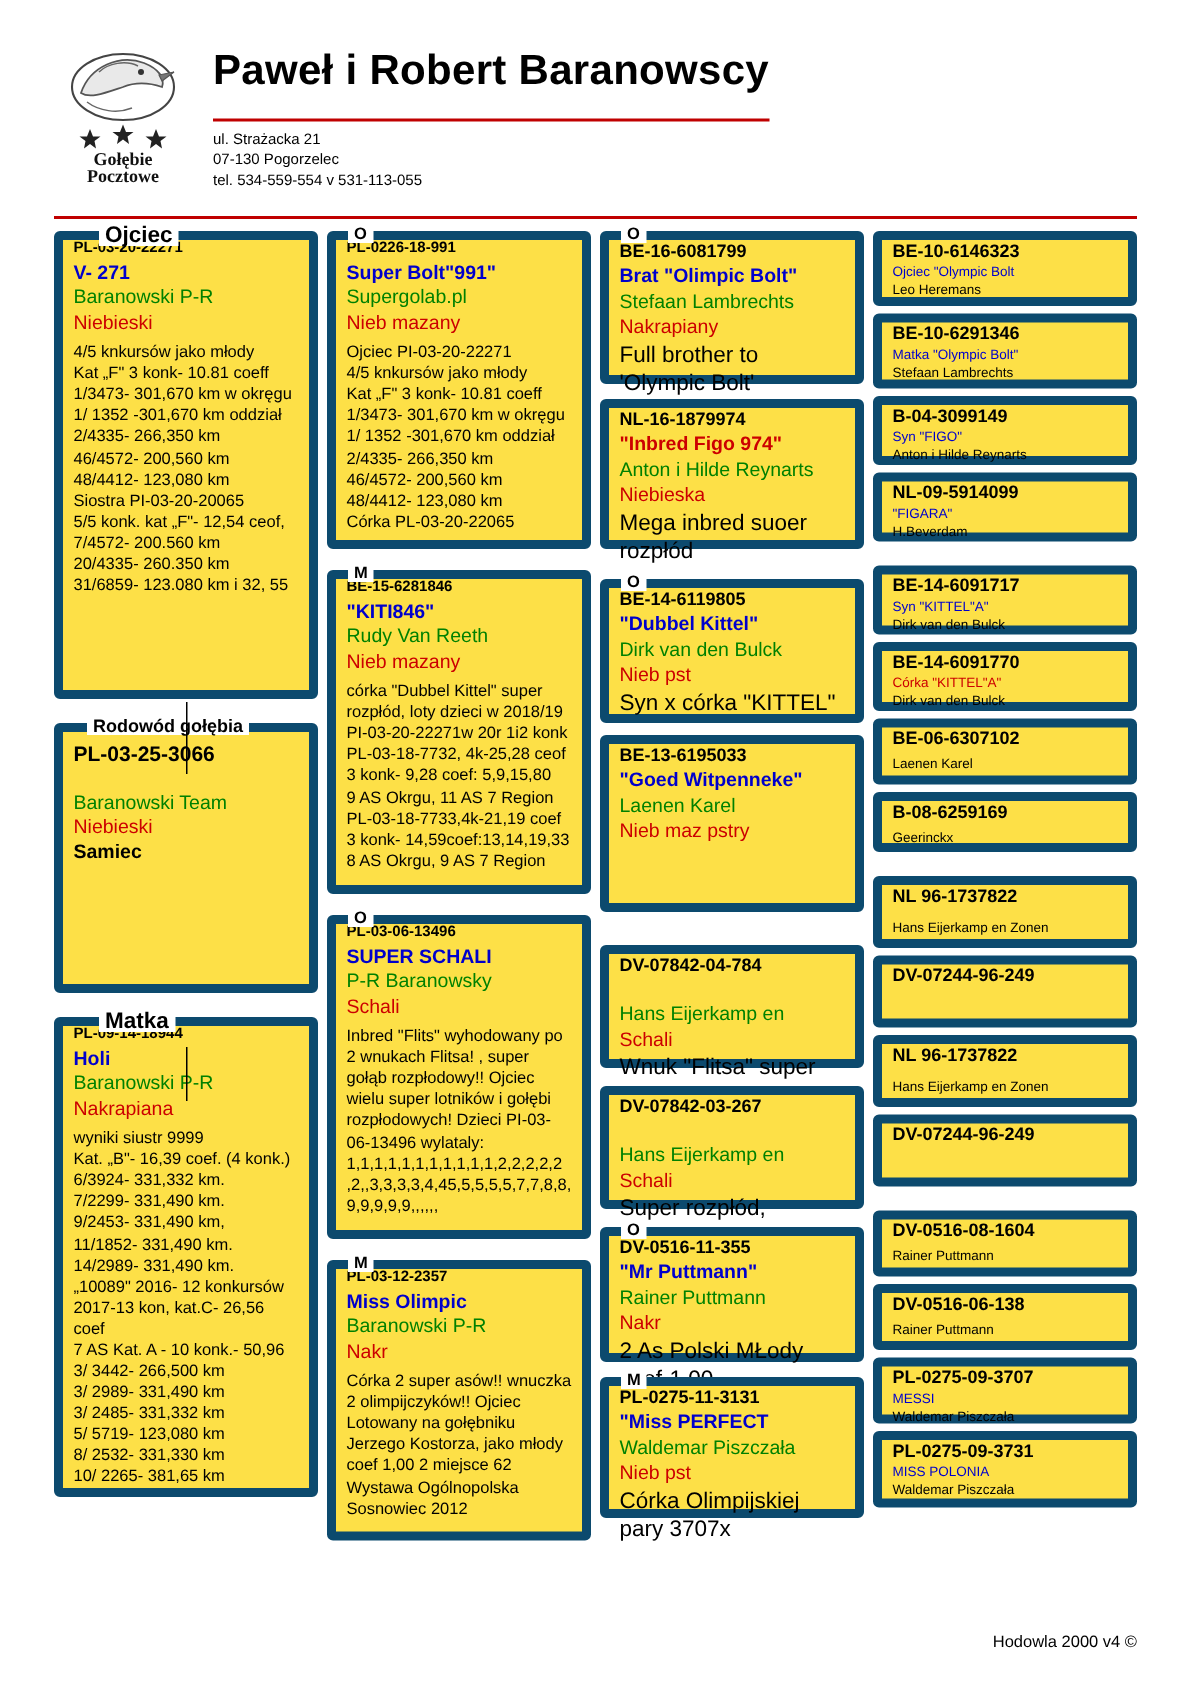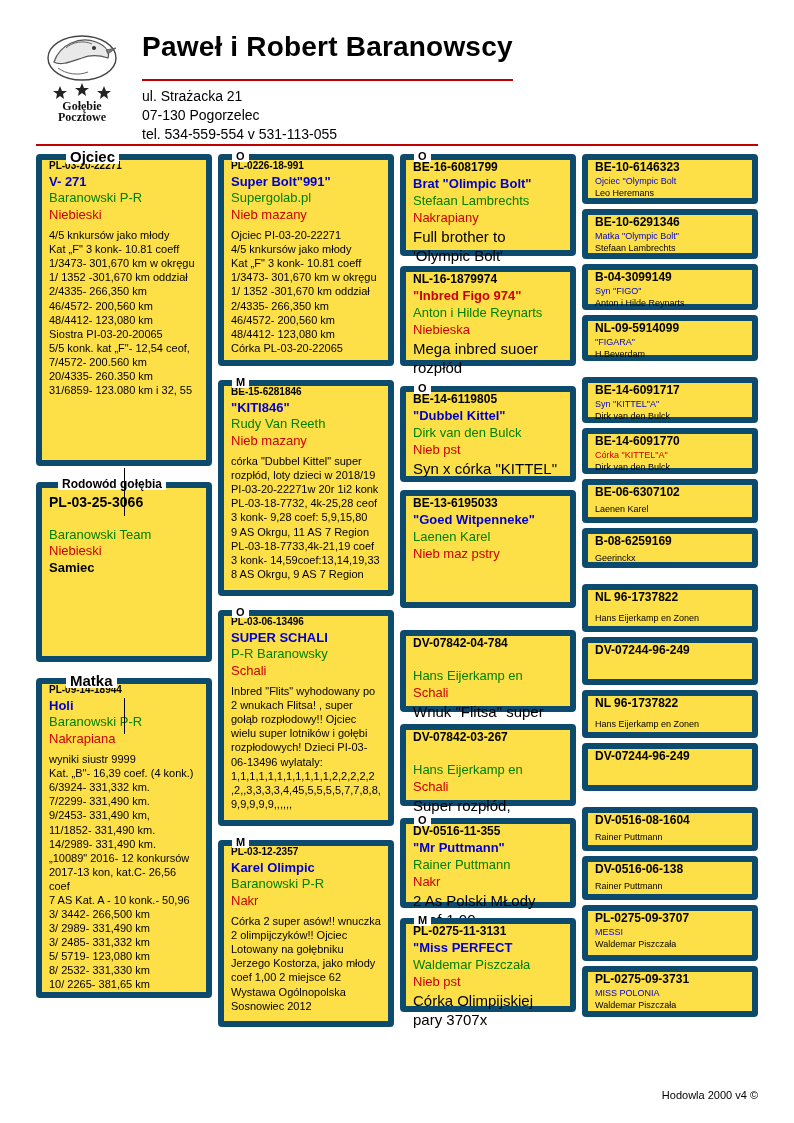--- a/index.html
+++ b/index.html
@@ -16,21 +16,21 @@
   
   .header{display:flex;align-items:flex-start;gap:14px;height:110px;}
   .logo{width:92px;height:96px;position:relative;flex:0 0 92px;}
   .logo svg{position:absolute;left:0;top:0;}
   .head-text{padding-top:4px;}
   .title{
     font-size:28px;font-weight:bold;letter-spacing:.2px;
     border-bottom:2px solid #c00000;display:inline-block;padding-bottom:16px;
     line-height:1.1;
   }
-  .addr{font-size:14px;line-height:1.35;margin-top:6px;}
+  .addr{font-size:10px;line-height:1.35;margin-top:6px;}
   .hdr-rule{border:0;border-top:2px solid #c00000;margin:6px 0 0 0;}
 
   
   .grid{display:flex;gap:6px;margin-top:8px;}
   .col{display:flex;flex-direction:column;}
   .c1{width:177px;}
   .c2{width:177px;}
   .c3{width:177px;}
   .c4{width:177px;}
 
@@ -216,21 +216,21 @@
 1,1,1,1,1,1,1,1,1,1,1,2,2,2,2,2
 ,2,,3,3,3,3,4,45,5,5,5,5,7,7,8,8,
 9,9,9,9,9,,,,,,</div>
       </div>
 
       <div style="height:14px"></div>
 
       <div class="box" style="height:187px">
         <span class="legend">M</span>
         <div class="ring">PL-03-12-2357</div>
-        <div class="name blue">Karel Olimpic</div>
+        <div class="name blue">Miss Olimpic</div>
         <div class="owner green">Baranowski P-R</div>
         <div class="color">Nakr</div>
         <div class="notes">Córka 2 super asów!! wnuczka 2 olimpijczyków!! Ojciec Lotowany na gołębniku Jerzego Kostorza, jako młody coef 1,00 2 miejsce 62 Wystawa Ogólnopolska Sosnowiec 2012</div>
       </div>
     </div>
 
     <div class="col c3">
 
       <div class="box" style="height:102px">
         <span class="legend">O</span>
@@ -389,21 +389,21 @@
       <div class="box" style="height:44px">
         <div class="ring sm">DV-0516-08-1604</div>
         <div class="tiny" style="margin-top:4px">Rainer Puttmann</div>
       </div>
       <div class="sep-sm"></div>
       <div class="box" style="height:44px">
         <div class="ring sm">DV-0516-06-138</div>
         <div class="tiny" style="margin-top:4px">Rainer Puttmann</div>
       </div>
       <div class="sep-sm"></div>
-      <div class="box" style="height:56px">
+      <div class="box" style="height:44px">
         <div class="ring sm">PL-0275-09-3707</div>
         <div class="tiny blue">MESSI</div>
         <div class="tiny">Waldemar Piszczała</div>
       </div>
       <div class="sep-sm"></div>
       <div class="box" style="height:51px">
         <div class="ring sm">PL-0275-09-3731</div>
         <div class="tiny blue">MISS POLONIA</div>
         <div class="tiny">Waldemar Piszczała</div>
       </div>

